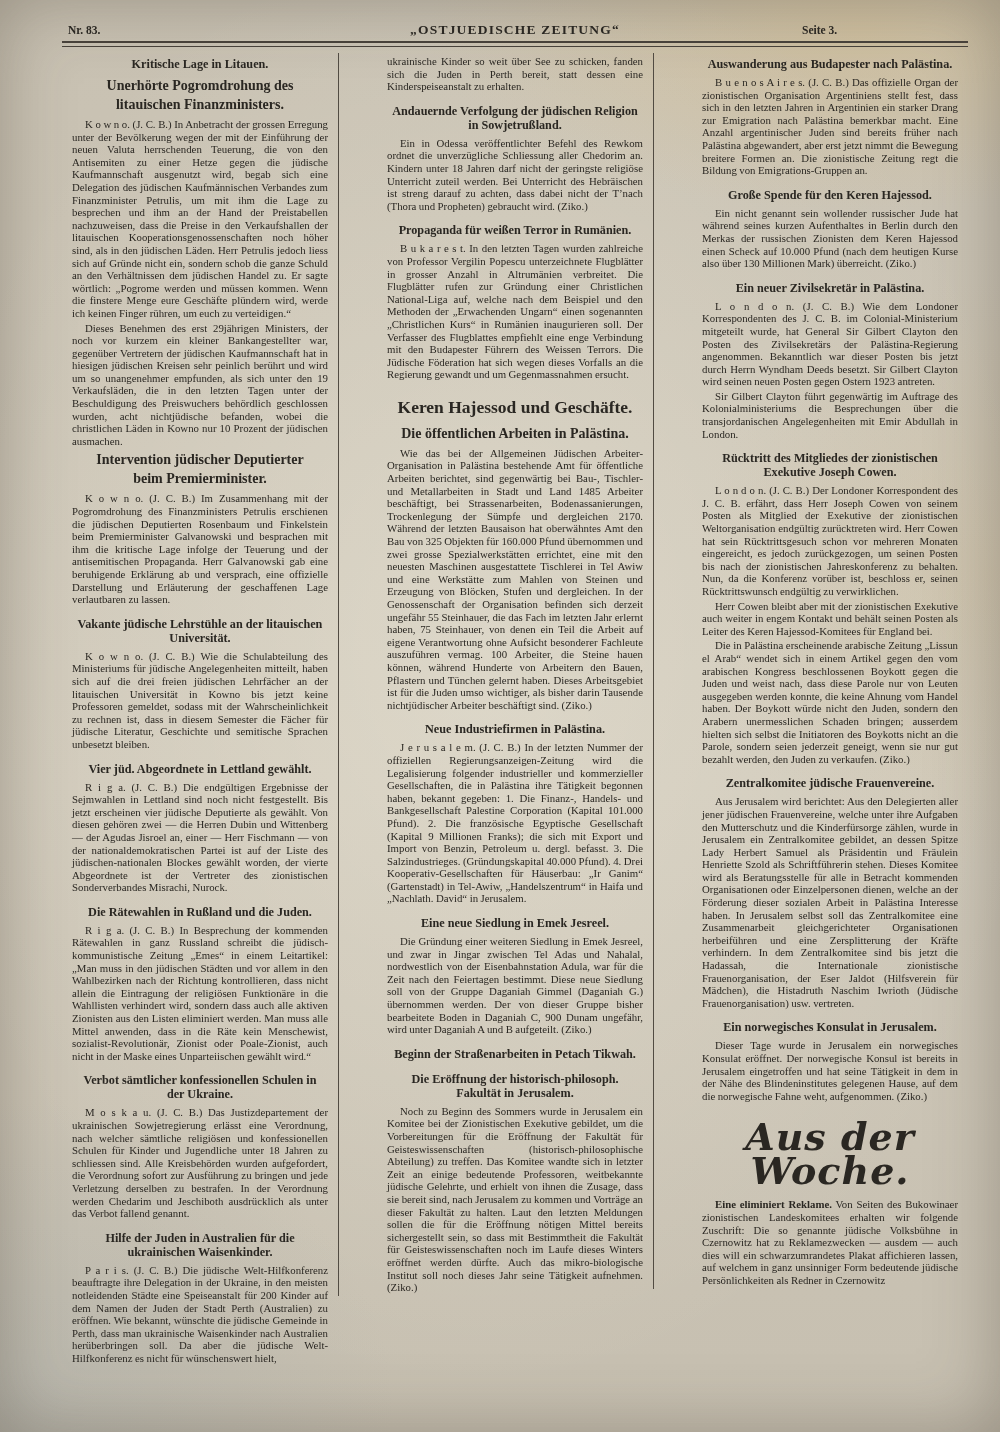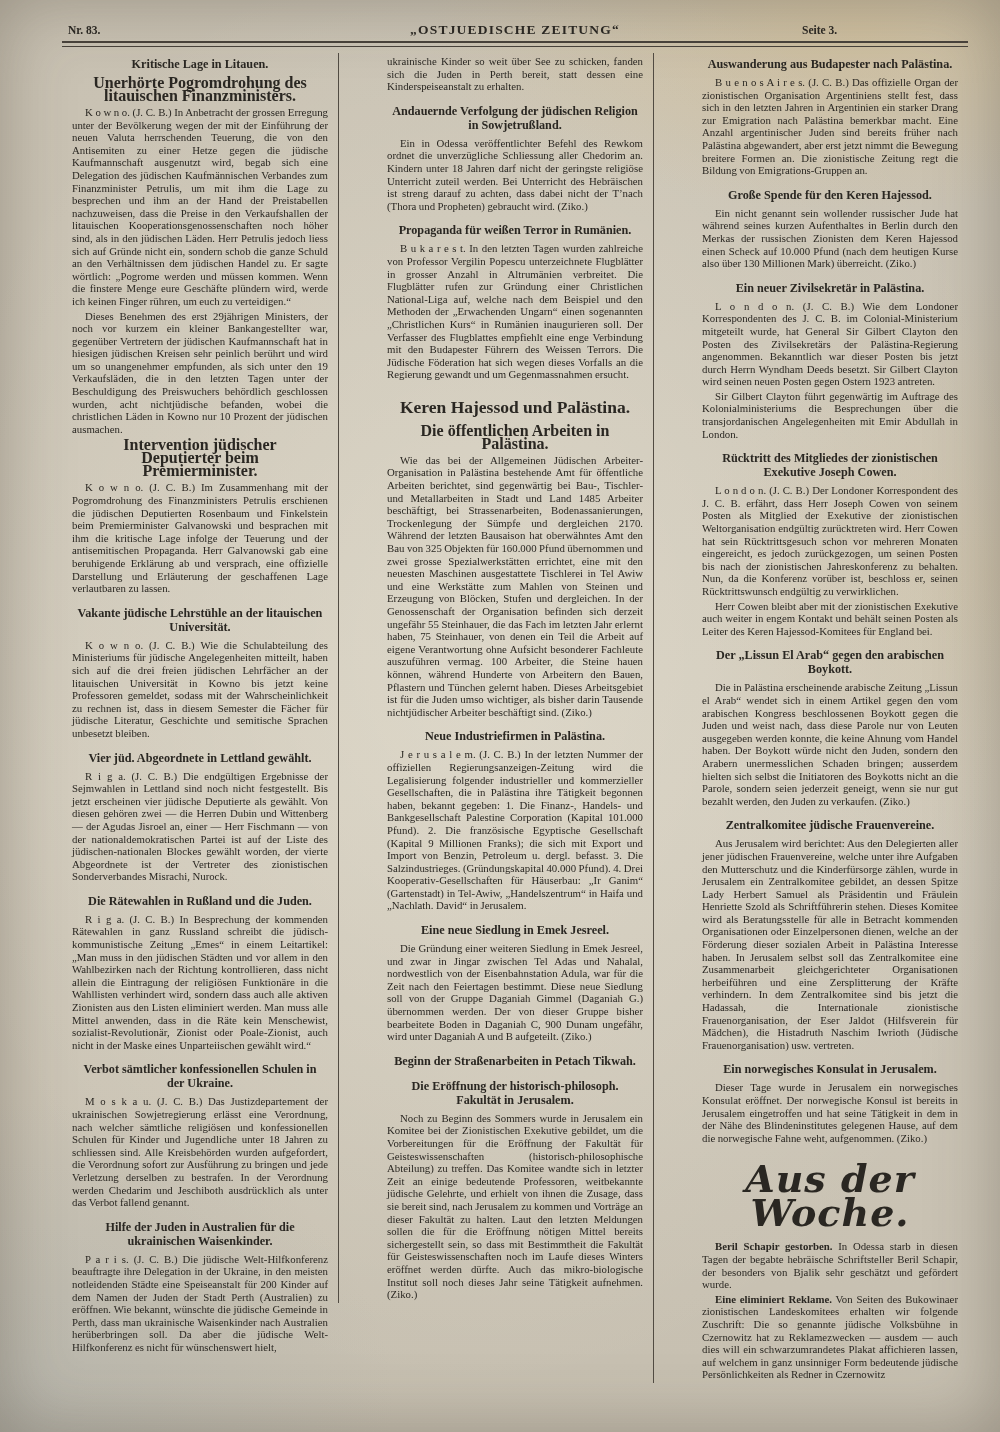--- a/index.html
+++ b/index.html
@@ -27,21 +27,21 @@
   .header .pageno{flex:0 0 160px;font-size:11.5px;}
   .rule-double{height:3px;border-top:2px solid #47413a;border-bottom:1px solid #47413a;margin:0 0 2px 0;}
   .columns{display:flex;align-items:flex-start;margin-top:6px;height:1352px;overflow:hidden;}
   .column{flex:1 1 0;padding:2px 10px 0 10px;overflow:hidden;}
   .column + .column{border-left:1px solid #514b42;padding-left:48px;}
   article{margin:0;}
   .heading{font-size:12.2px;line-height:14px;font-weight:bold;text-align:center;margin:11px 4px 5px 4px;}
   .heading.first{margin-top:2px;}
   .heading.large{font-size:17.5px;line-height:20px;margin:16px 0 7px 0;}
   .heading.script{font-family:"DejaVu Serif",serif;font-style:italic;font-weight:bold;font-size:38px;line-height:34px;margin:18px 0 10px 0;letter-spacing:1px;}
-  .subheading{font-size:16px;line-height:13px;font-weight:bold;text-align:center;margin:3px 10px 4px 10px;}
+  .subheading{font-size:14px;line-height:19px;font-weight:bold;text-align:center;margin:3px 10px 4px 10px;}
   .para{font-size:10.8px;line-height:12.6px;text-align:justify;margin:0 0 2px 0;text-indent:13px;hyphens:auto;-webkit-hyphens:auto;word-spacing:-0.2px;}
   .para.noindent{text-indent:0;}
   .para b{font-weight:bold;}
 </style>
 </head>
 <body>
 
 <div class="page">
   <div class="inner">
     <div class="header">
@@ -87,21 +87,21 @@
           </article>
           <article>
             <h2 class="heading">Andauernde Verfolgung der jüdischen Religion in Sowjetrußland.</h2>
             <p class="para">Ein in Odessa veröffentlichter Befehl des Rewkom ordnet die unverzügliche Schliessung aller Chedorim an. Kindern unter 18 Jahren darf nicht der geringste religiöse Unterricht zuteil werden. Bei Unterricht des Hebräischen ist streng darauf zu achten, dass dabei nicht der T’nach (Thora und Propheten) gebraucht wird.   (Ziko.)</p>
           </article>
           <article>
             <h2 class="heading">Propaganda für weißen Terror in Rumänien.</h2>
             <p class="para">B u k a r e s t. In den letzten Tagen wurden zahlreiche von Professor Vergilin Popescu unterzeichnete Flugblätter in grosser Anzahl in Altrumänien verbreitet. Die Flugblätter rufen zur Gründung einer Christlichen National-Liga auf, welche nach dem Beispiel und den Methoden der „Erwachenden Ungarn“ einen sogenannten „Christlichen Kurs“ in Rumänien inaugurieren soll. Der Verfasser des Flugblattes empfiehlt eine enge Verbindung mit den Budapester Führern des Weissen Terrors. Die Jüdische Föderation hat sich wegen dieses Vorfalls an die Regierung gewandt und um Gegenmassnahmen ersucht.</p>
           </article>
           <article>
-            <h2 class="heading large">Keren Hajessod und Palästina.</h2>
+            <h2 class="heading large">Keren Hajessod und Geschäfte.</h2>
             <h3 class="subheading">Die öffentlichen Arbeiten in Palästina.</h3>
             <p class="para">Wie das bei der Allgemeinen Jüdischen Arbeiter-Organisation in Palästina bestehende Amt für öffentliche Arbeiten berichtet, sind gegenwärtig bei Bau-, Tischler- und Metallarbeiten in Stadt und Land 1485 Arbeiter beschäftigt, bei Strassenarbeiten, Bodenassanierungen, Trockenlegung der Sümpfe und dergleichen 2170. Während der letzten Bausaison hat oberwähntes Amt den Bau von 325 Objekten für 160.000 Pfund übernommen und zwei grosse Spezialwerkstätten errichtet, eine mit den neuesten Maschinen ausgestattete Tischlerei in Tel Awiw und eine Werkstätte zum Mahlen von Steinen und Erzeugung von Blöcken, Stufen und dergleichen. In der Genossenschaft der Organisation befinden sich derzeit ungefähr 55 Steinhauer, die das Fach im letzten Jahr erlernt haben, 75 Steinhauer, von denen ein Teil die Arbeit auf eigene Verantwortung ohne Aufsicht besonderer Fachleute auszuführen vermag. 100 Arbeiter, die Steine hauen können, während Hunderte von Arbeitern den Bauen, Pflastern und Tünchen gelernt haben. Dieses Arbeitsgebiet ist für die Juden umso wichtiger, als bisher darin Tausende nichtjüdischer Arbeiter beschäftigt sind.   (Ziko.)</p>
           </article>
           <article>
             <h2 class="heading">Neue Industriefirmen in Palästina.</h2>
             <p class="para">J e r u s a l e m. (J. C. B.) In der letzten Nummer der offiziellen Regierungsanzeigen-Zeitung wird die Legalisierung folgender industrieller und kommerzieller Gesellschaften, die in Palästina ihre Tätigkeit begonnen haben, bekannt gegeben: 1. Die Finanz-, Handels- und Bankgesellschaft Palestine Corporation (Kapital 101.000 Pfund). 2. Die französische Egyptische Gesellschaft (Kapital 9 Millionen Franks); die sich mit Export und Import von Benzin, Petroleum u. dergl. befasst. 3. Die Salzindustrieges. (Gründungskapital 40.000 Pfund). 4. Drei Kooperativ-Gesellschaften für Häuserbau: „Ir Ganim“ (Gartenstadt) in Tel-Awiw, „Handelszentrum“ in Haifa und „Nachlath. David“ in Jerusalem.</p>
           </article>
           <article>
             <h2 class="heading">Eine neue Siedlung in Emek Jesreel.</h2>
             <p class="para">Die Gründung einer weiteren Siedlung in Emek Jesreel, und zwar in Jingar zwischen Tel Adas und Nahalal, nordwestlich von der Eisenbahnstation Adula, war für die Zeit nach den Feiertagen bestimmt. Diese neue Siedlung soll von der Gruppe Daganiah Gimmel (Daganiah G.) übernommen werden. Der von dieser Gruppe bisher bearbeitete Boden in Daganiah C, 900 Dunam ungefähr, wird unter Daganiah A und B aufgeteilt.   (Ziko.)</p>
@@ -127,32 +127,30 @@
             <h2 class="heading">Ein neuer Zivilsekretär in Palästina.</h2>
             <p class="para">L o n d o n. (J. C. B.) Wie dem Londoner Korrespondenten des J. C. B. im Colonial-Ministerium mitgeteilt wurde, hat General Sir Gilbert Clayton den Posten des Zivilsekretärs der Palästina-Regierung angenommen. Bekanntlich war dieser Posten bis jetzt durch Herrn Wyndham Deeds besetzt. Sir Gilbert Clayton wird seinen neuen Posten gegen Ostern 1923 antreten.</p>
             <p class="para">Sir Gilbert Clayton führt gegenwärtig im Auftrage des Kolonialministeriums die Besprechungen über die transjordanischen Angelegenheiten mit Emir Abdullah in London.</p>
           </article>
           <article>
             <h2 class="heading">Rücktritt des Mitgliedes der zionistischen Exekutive Joseph Cowen.</h2>
             <p class="para">L o n d o n. (J. C. B.) Der Londoner Korrespondent des J. C. B. erfährt, dass Herr Joseph Cowen von seinem Posten als Mitglied der Exekutive der zionistischen Weltorganisation endgültig zurücktreten wird. Herr Cowen hat sein Rücktrittsgesuch schon vor mehreren Monaten eingereicht, es jedoch zurückgezogen, um seinen Posten bis nach der zionistischen Jahreskonferenz zu behalten. Nun, da die Konferenz vorüber ist, beschloss er, seinen Rücktrittswunsch endgültig zu verwirklichen.</p>
             <p class="para">Herr Cowen bleibt aber mit der zionistischen Exekutive auch weiter in engem Kontakt und behält seinen Posten als Leiter des Keren Hajessod-Komitees für England bei.</p>
           </article>
           <article>
-            <h2 class="heading">Der „Lissun El Arab“ gegen den arabischen Boykott.</h2>
             <p class="para">Die in Palästina erscheinende arabische Zeitung „Lissun el Arab“ wendet sich in einem Artikel gegen den vom arabischen Kongress beschlossenen Boykott gegen die Juden und weist nach, dass diese Parole nur von Leuten ausgegeben werden konnte, die keine Ahnung vom Handel haben. Der Boykott würde nicht den Juden, sondern den Arabern unermesslichen Schaden bringen; ausserdem hielten sich selbst die Initiatoren des Boykotts nicht an die Parole, sondern seien jederzeit geneigt, wenn sie nur gut bezahlt werden, den Juden zu verkaufen.   (Ziko.)</p>
           </article>
           <article>
             <h2 class="heading">Zentralkomitee jüdische Frauenvereine.</h2>
             <p class="para">Aus Jerusalem wird berichtet: Aus den Delegierten aller jener jüdischen Frauenvereine, welche unter ihre Aufgaben den Mutterschutz und die Kinderfürsorge zählen, wurde in Jerusalem ein Zentralkomitee gebildet, an dessen Spitze Lady Herbert Samuel als Präsidentin und Fräulein Henriette Szold als Schriftführerin stehen. Dieses Komitee wird als Beratungsstelle für alle in Betracht kommenden Organisationen oder Einzelpersonen dienen, welche an der Förderung dieser sozialen Arbeit in Palästina Interesse haben. In Jerusalem selbst soll das Zentralkomitee eine Zusammenarbeit gleichgerichteter Organisationen herbeiführen und eine Zersplitterung der Kräfte verhindern. In dem Zentralkomitee sind bis jetzt die Hadassah, die Internationale zionistische Frauenorganisation, der Eser Jaldot (Hilfsverein für Mädchen), die Histadruth Naschim Iwrioth (Jüdische Frauenorganisation) usw. vertreten.</p>
           </article>
           <article>
             <h2 class="heading">Ein norwegisches Konsulat in Jerusalem.</h2>
             <p class="para">Dieser Tage wurde in Jerusalem ein norwegisches Konsulat eröffnet. Der norwegische Konsul ist bereits in Jerusalem eingetroffen und hat seine Tätigkeit in dem in der Nähe des Blindeninstitutes gelegenen Hause, auf dem die norwegische Fahne weht, aufgenommen.   (Ziko.)</p>
           </article>
           <article>
             <h2 class="heading script">Aus der Woche.</h2>
-            <p class="para"><b>Beril Schapir gestorben.</b> In Odessa starb in diesen Tagen der begabte hebräische Schriftsteller Beril Schapir, der besonders von Bjalik sehr geschätzt und gefördert wurde.</p>
             <p class="para"><b>Eine eliminiert Reklame.</b> Von Seiten des Bukowinaer zionistischen Landeskomitees erhalten wir folgende Zuschrift: Die so genannte jüdische Volksbühne in Czernowitz hat zu Reklamezwecken — ausdem — auch dies will ein schwarzumrandetes Plakat affichieren lassen, auf welchem in ganz unsinniger Form bedeutende jüdische Persönlichkeiten als Redner in Czernowitz</p>
           </article>
         </div>
       </div>
   </div>
 </div>
 
 </body></html>

